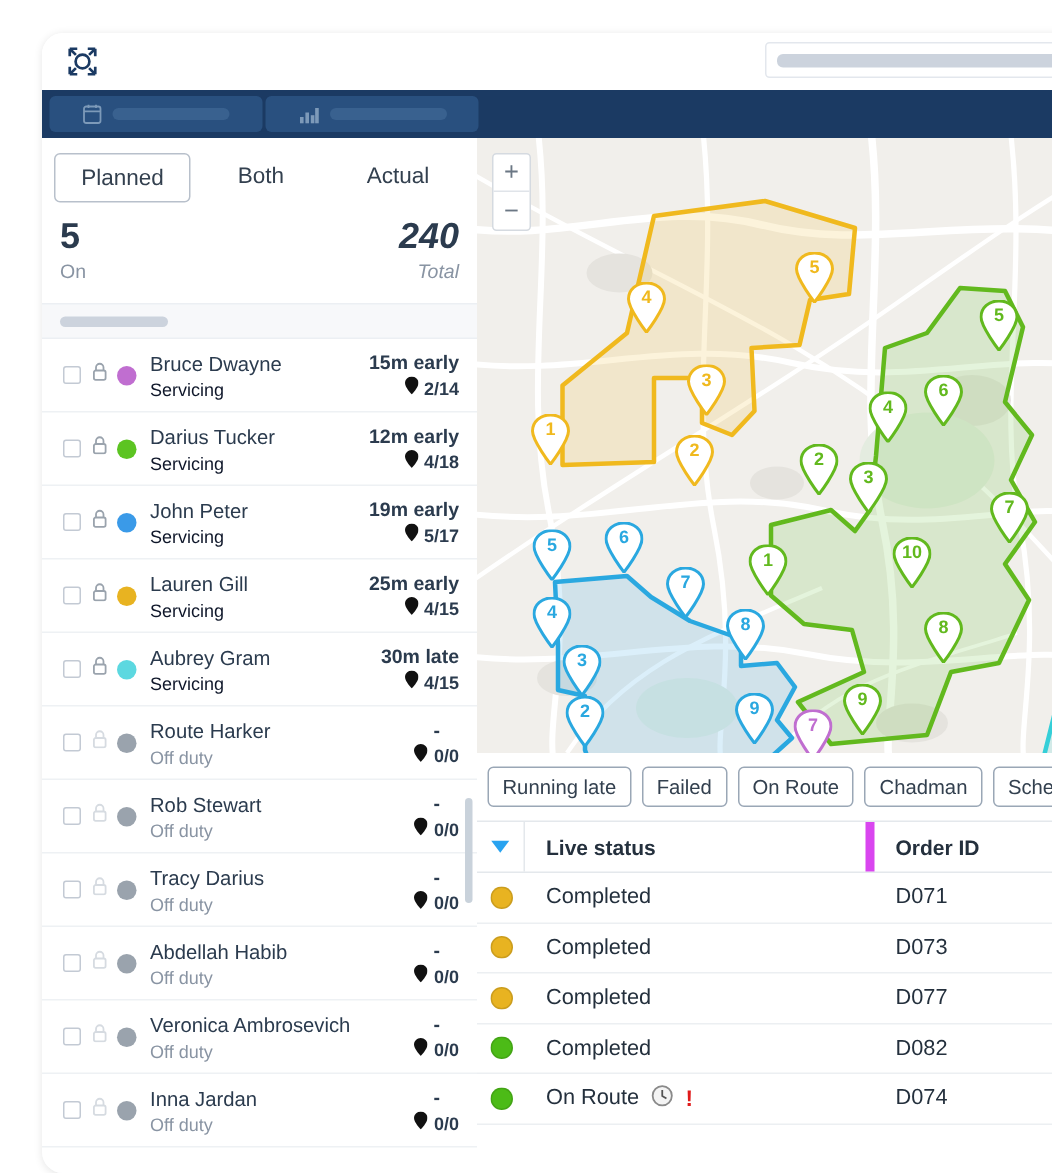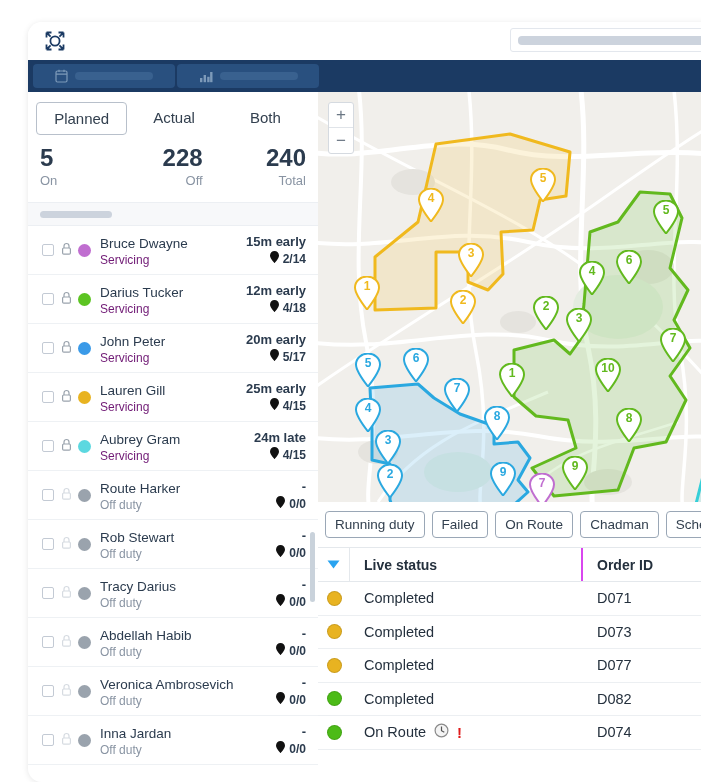--- a/index.html
+++ b/index.html
@@ -97,21 +97,21 @@
     display: flex;
     padding: 6px 12px 14px 12px;
   }
   .stat { flex: 1; }
   .stat .num {
     font-size: 24px; font-weight: bold; color: #2b3b4e;
     line-height: 1.1;
   }
   .stat .lab { font-size: 13px; color: #8994a3; margin-top: 2px; }
   .stat.mid { text-align: right; padding-right: 22px; }
-  .stat.right { text-align: right; }
+  .stat.right { text-align: right; font-style: italic; }
   .list-head {
     background: #f7f8fa;
     border-top: 1px solid #eceff3;
     border-bottom: 1px solid #eceff3;
     height: 24px;
     display: flex; align-items: center;
     padding-left: 12px;
   }
   .list-head .redacted { width: 72px; height: 7px; }
   .driver-list {
@@ -139,23 +139,23 @@
     border-radius: 50%;
     flex: none;
     margin-right: 9px;
   }
   .drv-main { flex: 1; min-width: 0; }
   .drv-name {
     font-size: 13.5px; color: #2b3b4e;
     white-space: nowrap; overflow: hidden; text-overflow: ellipsis;
   }
   .drv-status { font-size: 12px; margin-top: 1px; }
-  .drv-status.serv { color: #701a75; }
+  .drv-status.serv { color: #0f172a; }
   .drv-status.off { color: #8994a3; }
-  .drv-right { text-align: right; flex: none; }
+  .drv-right { text-align: center; flex: none; }
   .drv-eta { font-size: 13px; font-weight: bold; color: #2b3b4e; }
   .drv-stops {
     font-size: 12px; font-weight: bold; color: #2b3b4e;
     margin-top: 2px;
     display: flex; align-items: center; justify-content: flex-end; gap: 4px;
   }
   .vscroll {
     position: absolute;
     right: 3px;
     width: 5px;
@@ -231,21 +231,21 @@
     border-top: 1px solid #e4e8ec;
     border-bottom: 1px solid #e4e8ec;
     font-size: 14px; font-weight: bold; color: #24303d;
   }
   .col-sort {
     width: 32px; display: flex; align-items: center; justify-content: center;
     border-right: 1px solid #e4e8ec; height: 100%;
     cursor: pointer;
   }
   .col-status { flex: none; width: 233px; padding-left: 14px;
-    border-right: 2px solid #d946ef; height: 100%;
+    border-right: 6px solid #d946ef; height: 100%;
     display: flex; align-items: center; }
   .col-order { flex: 1; padding-left: 14px; height: 100%;
     display: flex; align-items: center; }
   .tbl-row {
     display: flex; align-items: center;
     height: 33.5px;
     border-bottom: 1px solid #eceff2;
     font-size: 14.5px; color: #24303d;
   }
   .tbl-row .c-dot {
@@ -304,32 +304,28 @@
       <span class="redacted"></span>
     </div>
   </div>
 
   <div class="body-split">
 
     <div class="left-panel">
 
       <div class="mode-tabs">
         <div class="mode-tab sel">Planned</div>
+        <div class="mode-tab">Both</div>
         <div class="mode-tab">Actual</div>
-        <div class="mode-tab">Both</div>
       </div>
 
       <div class="stats">
         <div class="stat">
           <div class="num">5</div>
           <div class="lab">On</div>
-        </div>
-        <div class="stat mid">
-          <div class="num">228</div>
-          <div class="lab">Off</div>
         </div>
         <div class="stat right">
           <div class="num">240</div>
           <div class="lab">Total</div>
         </div>
       </div>
 
       <div class="list-head">
         <span class="redacted"></span>
       </div>
@@ -367,21 +363,21 @@
           </div>
           <div class="driver-row">
             <span class="chk"></span>
             <span class="lock"><svg width="11" height="13" viewBox="0 0 11 13">
                 <path d="M3 6 V4 a2.5 2.5 0 0 1 5 0 V6" fill="none" stroke="#9aa3ad" stroke-width="1.2"></path>
                 <rect x="1.6" y="6" width="7.8" height="6.2" rx="1.2" fill="none" stroke="#9aa3ad" stroke-width="1.2"></rect>
               </svg></span>
             <span class="dot" style="background:#3a9ae8"></span>
             <span class="drv-main"><span class="drv-name">John Peter</span><div class="drv-status serv">Servicing</div></span>
             <span class="drv-right">
-              <div class="drv-eta">20m early</div>
+              <div class="drv-eta">19m early</div>
               <div class="drv-stops"><span><svg width="9" height="12" viewBox="0 0 9 12">
                     <path d="M4.5 0 C7 0 9 2 9 4.4 C9 7.4 4.5 12 4.5 12 C4.5 12 0 7.4 0 4.4 C0 2 2 0 4.5 0 Z" fill="#111"></path>
                   </svg></span>5/17</div>
             </span>
           </div>
           <div class="driver-row">
             <span class="chk"></span>
             <span class="lock"><svg width="11" height="13" viewBox="0 0 11 13">
                 <path d="M3 6 V4 a2.5 2.5 0 0 1 5 0 V6" fill="none" stroke="#9aa3ad" stroke-width="1.2"></path>
                 <rect x="1.6" y="6" width="7.8" height="6.2" rx="1.2" fill="none" stroke="#9aa3ad" stroke-width="1.2"></rect>
@@ -397,21 +393,21 @@
           </div>
           <div class="driver-row">
             <span class="chk"></span>
             <span class="lock"><svg width="11" height="13" viewBox="0 0 11 13">
                 <path d="M3 6 V4 a2.5 2.5 0 0 1 5 0 V6" fill="none" stroke="#9aa3ad" stroke-width="1.2"></path>
                 <rect x="1.6" y="6" width="7.8" height="6.2" rx="1.2" fill="none" stroke="#9aa3ad" stroke-width="1.2"></rect>
               </svg></span>
             <span class="dot" style="background:#5cd8e0"></span>
             <span class="drv-main"><span class="drv-name">Aubrey Gram</span><div class="drv-status serv">Servicing</div></span>
             <span class="drv-right">
-              <div class="drv-eta">24m late</div>
+              <div class="drv-eta">30m late</div>
               <div class="drv-stops"><span><svg width="9" height="12" viewBox="0 0 9 12">
                     <path d="M4.5 0 C7 0 9 2 9 4.4 C9 7.4 4.5 12 4.5 12 C4.5 12 0 7.4 0 4.4 C0 2 2 0 4.5 0 Z" fill="#111"></path>
                   </svg></span>4/15</div>
             </span>
           </div>
           <div class="driver-row">
             <span class="chk"></span>
             <span class="lock"><svg width="11" height="13" viewBox="0 0 11 13">
                 <path d="M3 6 V4 a2.5 2.5 0 0 1 5 0 V6" fill="none" stroke="#d6dbe1" stroke-width="1.2"></path>
                 <rect x="1.6" y="6" width="7.8" height="6.2" rx="1.2" fill="none" stroke="#d6dbe1" stroke-width="1.2"></rect>
@@ -691,21 +687,21 @@
           <div class="pin" style="left: 224px; top: 415px;">
             <svg width="26" height="34" viewBox="0 0 26 34">
               <path d="M13 33.5 C13 33.5 1 18 1 11.4 C1 5.1 6.4 0.6 13 0.6 C19.6 0.6 25 5.1 25 11.4 C25 18 13 33.5 13 33.5 Z" fill="#ffffff" stroke="#c06ed0" stroke-width="2"></path>
             </svg>
             <span class="pintext" style="color:#c06ed0">7</span>
           </div>
         </div>
 
       <div class="table-wrap">
         <div class="filters" id="filters">
-            <div class="filter-btn">Running duty</div>
+            <div class="filter-btn">Running late</div>
             <div class="filter-btn">Failed</div>
             <div class="filter-btn">On Route</div>
             <div class="filter-btn">Chadman</div>
             <div class="filter-btn">Scheduled</div>
           </div>
 
         <div class="tbl-head">
           <div class="col-sort">
             <svg width="13" height="9" viewBox="0 0 13 9">
                 <path d="M0.5 0.5 L12.5 0.5 L6.5 8.5 Z" fill="#29a3f0"></path>

